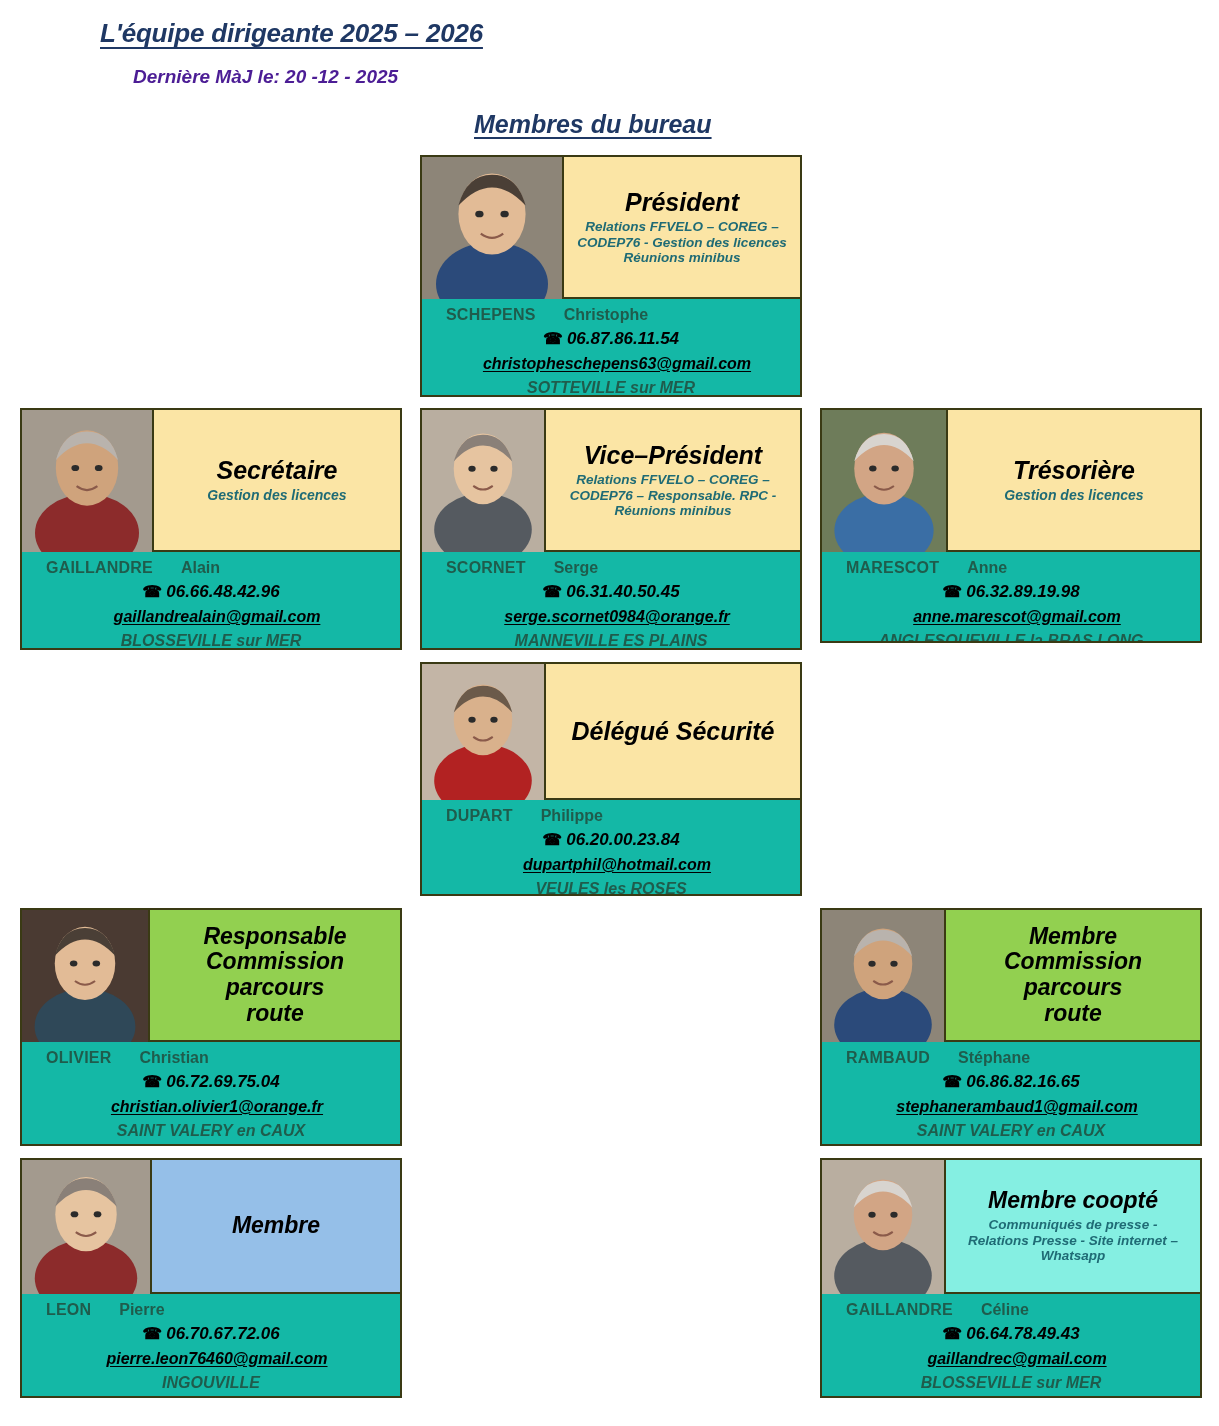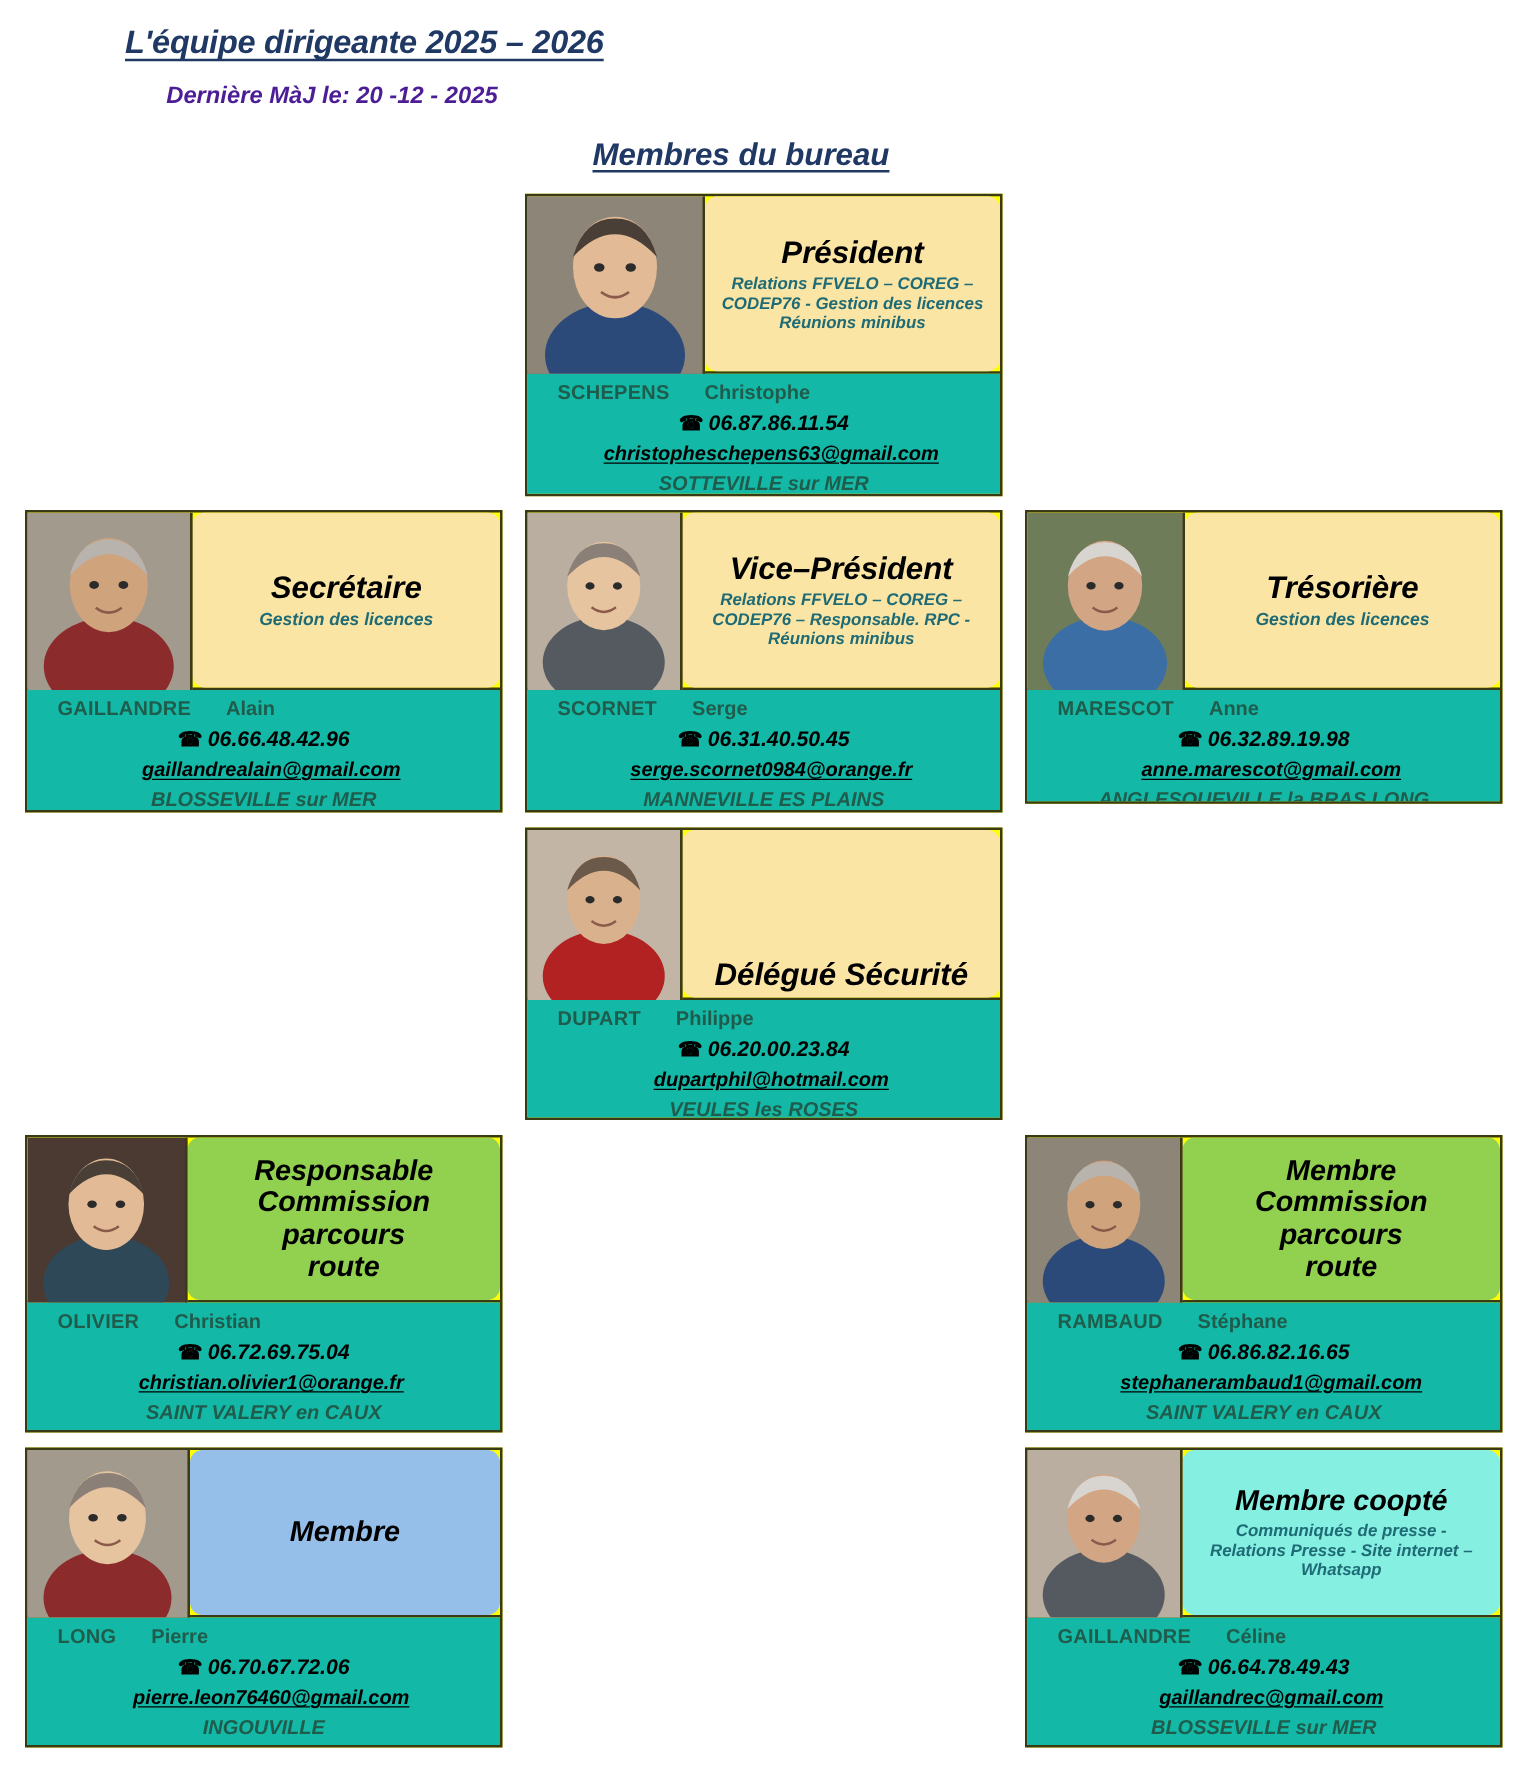--- a/index.html
+++ b/index.html
@@ -72,21 +72,20 @@
   .photo svg { display: block; width: 100%; height: 100%; }
 
   .role-box {
     flex: 1 1 auto;
     display: flex;
     flex-direction: column;
     align-items: center;
     justify-content: center;
     padding: 4px 6px;
     text-align: center;
-    border-radius: 10px;
   }
   .role-title {
     font-size: 25px;
     font-weight: bold;
     font-style: italic;
     color: #000000;
     line-height: 1.12;
     white-space: pre-line;
   }
   .role-sub {
@@ -269,21 +268,21 @@
             <svg viewBox="0 0 100 120" preserveAspectRatio="xMidYMid slice">
               <rect width="100" height="120" fill="#c3b5a6"></rect>
               <ellipse cx="50" cy="100" rx="40" ry="30" fill="#b22222"></ellipse>
               <ellipse cx="50" cy="50" rx="24" ry="29" fill="#d9b18c"></ellipse>
               <path d="M26 44 q24 -26 48 0 q-6 -22 -24 -22 q-18 0 -24 22z" fill="#6b5a4a"></path>
               <ellipse cx="41" cy="50" rx="3" ry="2.4" fill="#2b2b2b"></ellipse>
               <ellipse cx="59" cy="50" rx="3" ry="2.4" fill="#2b2b2b"></ellipse>
               <path d="M42 64 q8 6 16 0" stroke="#8a5a4a" stroke-width="1.6" fill="none"></path>
             </svg>
           </div>
-          <div class="role-box" style="background: rgb(251, 229, 165); justify-content: flex-end;">
+          <div class="role-box" style="background: rgb(251, 229, 165);">
             <div class="role-title" style="font-size: 25px;">Délégué Sécurité</div>
           </div>
         </div>
         <div class="card-bottom">
           <div class="pname"><span class="fam">DUPART</span><span class="giv">Philippe</span></div>
           <div class="pphone"><span class="tel">☎</span><span>06.20.00.23.84</span></div>
           <div class="pmail">dupartphil@hotmail.com</div>
           <div class="pcity">VEULES les ROSES</div>
         </div>
       </div>
@@ -350,21 +349,21 @@
               <ellipse cx="41" cy="50" rx="3" ry="2.4" fill="#2b2b2b"></ellipse>
               <ellipse cx="59" cy="50" rx="3" ry="2.4" fill="#2b2b2b"></ellipse>
               <path d="M42 64 q8 6 16 0" stroke="#8a5a4a" stroke-width="1.6" fill="none"></path>
             </svg>
           </div>
           <div class="role-box" style="background: rgb(149, 191, 232);">
             <div class="role-title" style="font-size: 23px;">Membre</div>
           </div>
         </div>
         <div class="card-bottom">
-          <div class="pname"><span class="fam">LONG</span><span class="giv">Pierre</span></div>
+          <div class="pname"><span class="fam">LEON</span><span class="giv">Pierre</span></div>
           <div class="pphone"><span class="tel">☎</span><span>06.70.67.72.06</span></div>
           <div class="pmail">pierre.leon76460@gmail.com</div>
           <div class="pcity">INGOUVILLE</div>
         </div>
       </div>
       <div class="card" style="left: 820px; top: 1158px; width: 382px; height: 240px;">
         <div class="card-top" style="height: 134px;">
           <div class="photo" style="width: 124px; height: 134px;">
             <svg viewBox="0 0 100 120" preserveAspectRatio="xMidYMid slice">
               <rect width="100" height="120" fill="#b9aea0"></rect>

